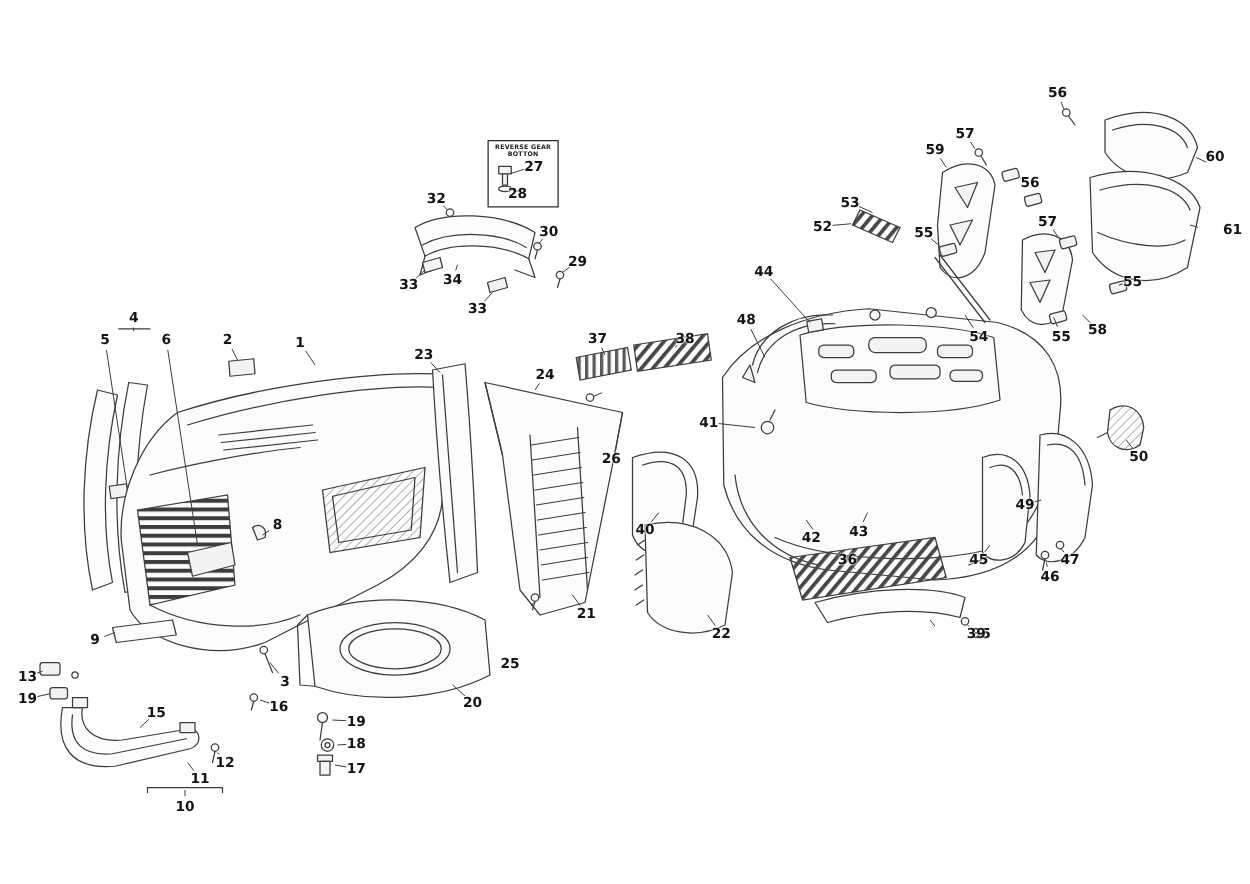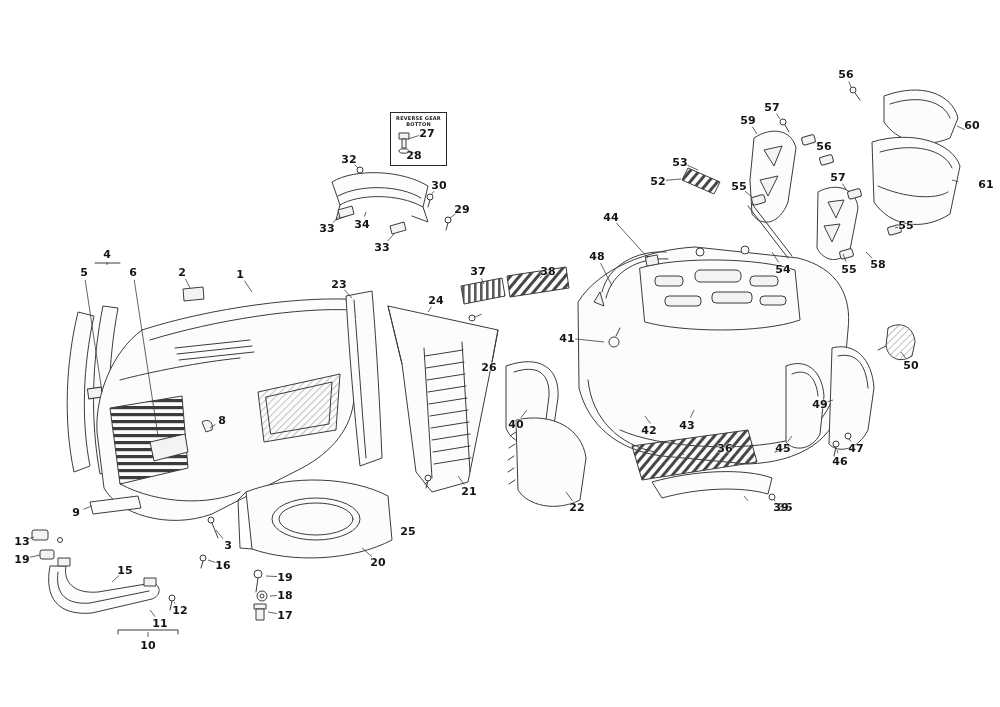--- a/index.html
+++ b/index.html
@@ -359,21 +359,21 @@
       <span class="callout" style="left: 489px; top: 327px; margin-top: 40px;">26</span>
       <span class="callout" style="left: 427px; top: 133px;">27</span>
       <span class="callout" style="left: 414px; top: 155px; text-align: center;">28</span>
       <span class="callout" style="left: 462px; top: 209px;">29</span>
       <span class="callout" style="left: 439px; top: 185px;">30</span>
       <span class="callout" style="left: 349px; top: 159px;">32</span>
       <span class="callout" style="left: 327px; top: 228px;">33</span>
       <span class="callout" style="left: 362px; top: 224px;">34</span>
       <span class="callout" style="left: 382px; top: 247px;">33</span>
       <span class="callout" style="left: 753px; top: 507px; margin-left: 32px;">35</span>
-      <span class="callout" style="left: 678px; top: 448px; margin-left: 47px;">36</span>
+      <span class="callout" style="left: 678px; top: 448px;">36</span>
       <span class="callout" style="left: 478px; top: 271px;">37</span>
       <span class="callout" style="left: 548px; top: 271px;">38</span>
       <span class="callout" style="left: 781px; top: 507px;">39</span>
       <span class="callout" style="left: 516px; top: 424px;">40</span>
       <span class="callout" style="left: 567px; top: 338px;">41</span>
       <span class="callout" style="left: 621px; top: 430px; margin-left: 28px;">42</span>
       <span class="callout" style="left: 687px; top: 425px;">43</span>
       <span class="callout" style="left: 611px; top: 217px;">44</span>
       <span class="callout" style="left: 783px; top: 448px;">45</span>
       <span class="callout" style="left: 840px; top: 461px;">46</span>

